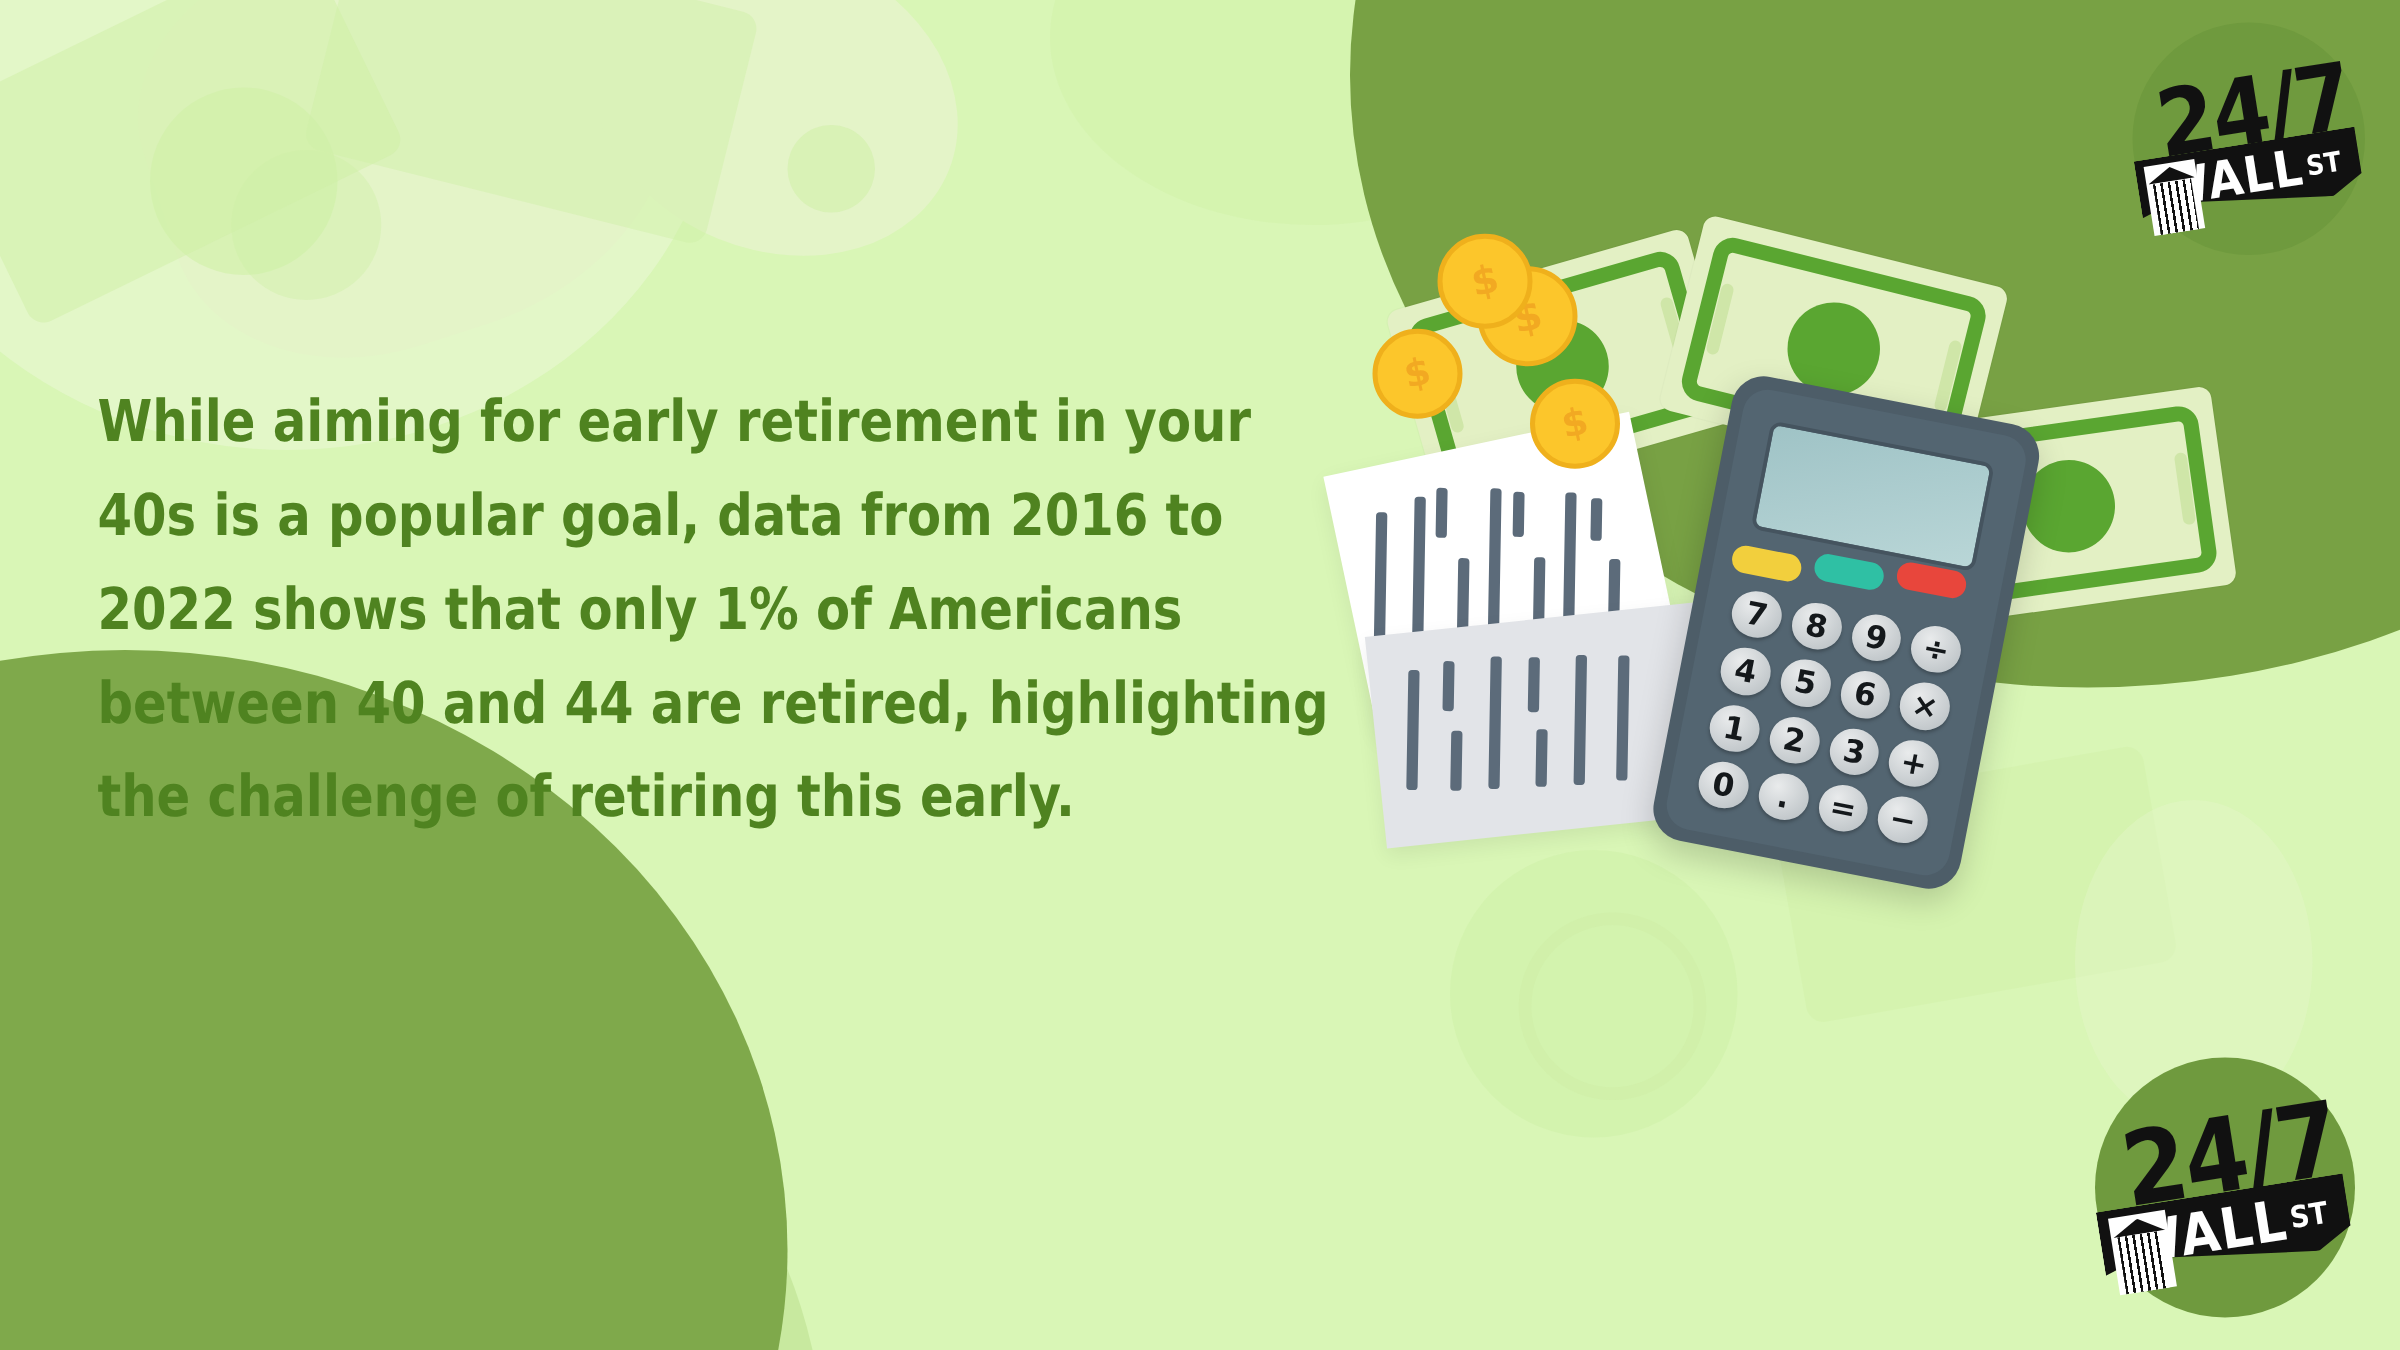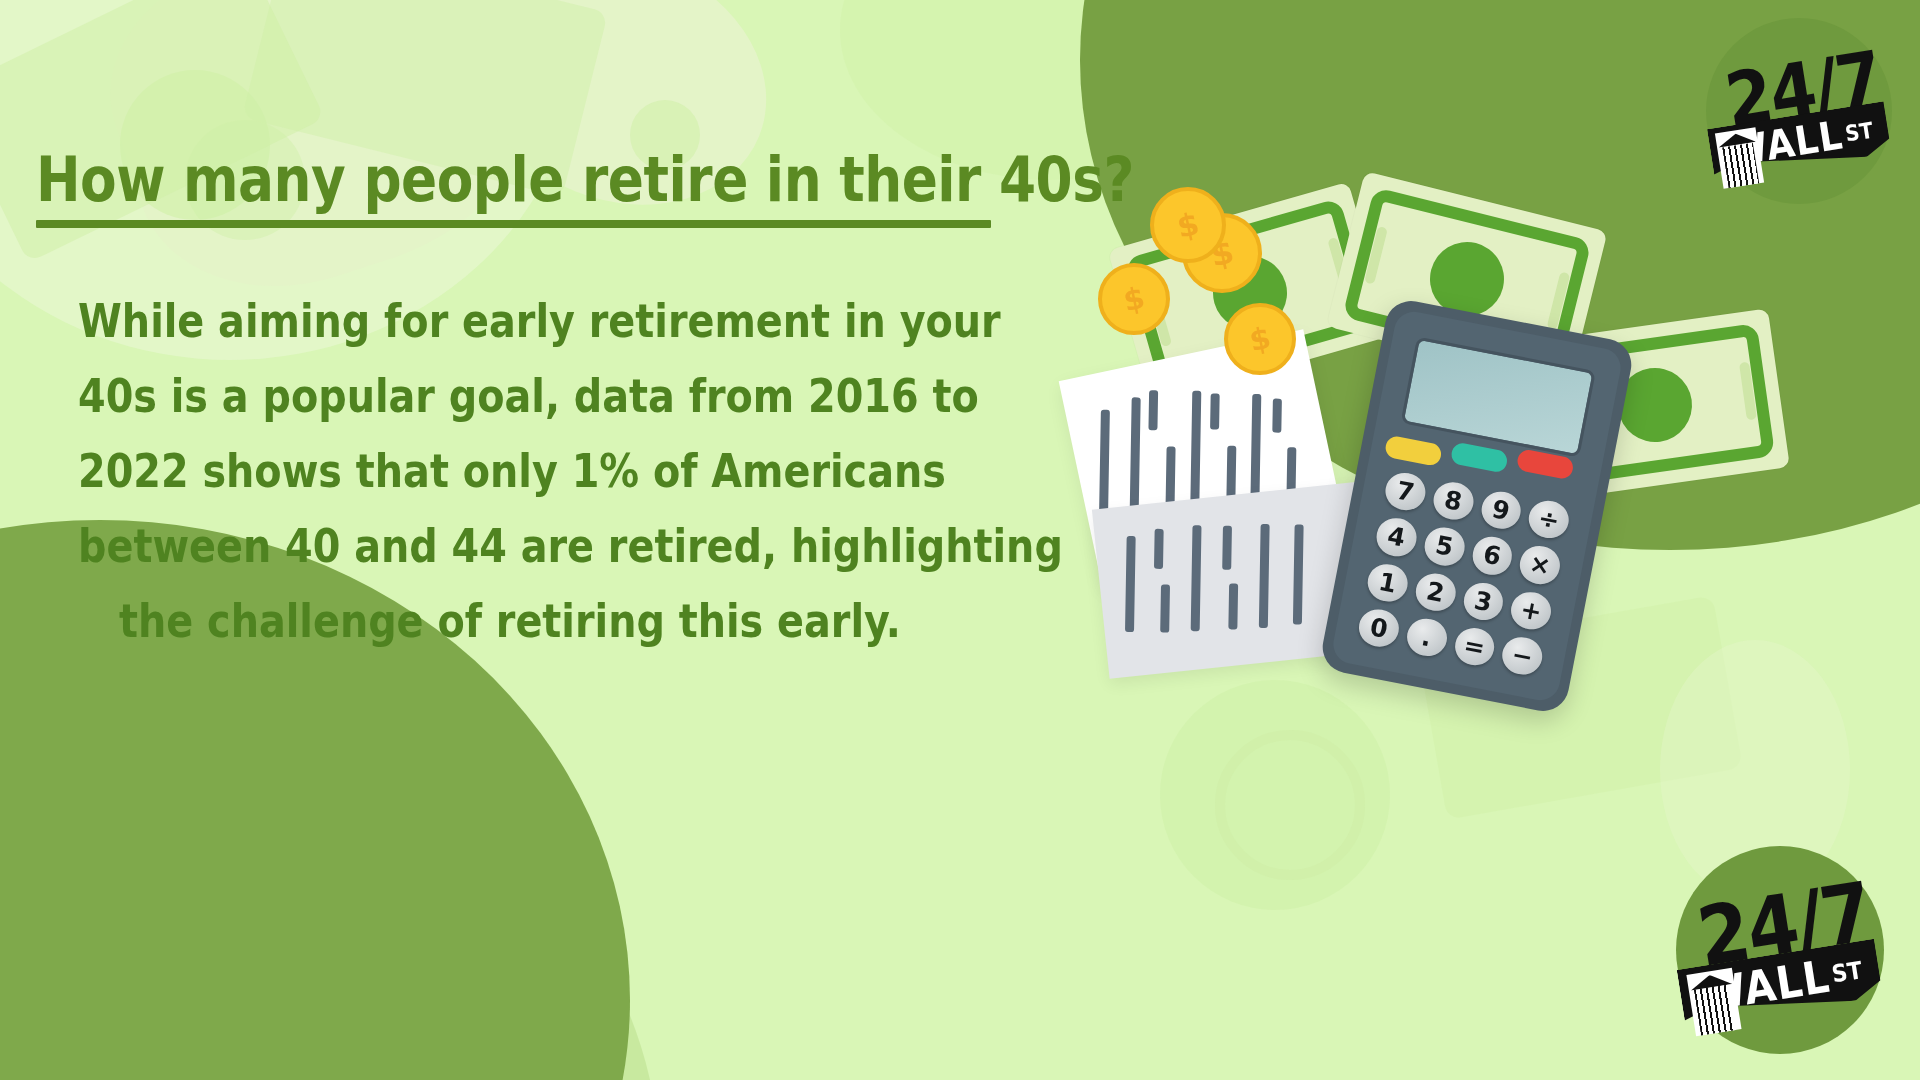--- a/index.html
+++ b/index.html
@@ -38,21 +38,21 @@
   .title-wrap{position:absolute;left:36px;top:148px;width:1010px;}
   .title{
     font-family:"DejaVu Sans Condensed","Liberation Sans",sans-serif;
     font-size:63px;line-height:1.02;font-weight:700;color:#5b8a23;
     letter-spacing:-0.5px;white-space:nowrap;
     transform:scaleX(.94);transform-origin:left center;
   }
   .title-rule{height:8px;background:#5b8a23;width:955px;margin-top:8px;border-radius:1px;}
 
   
-  .body-wrap{position:absolute;left:60px;top:284px;width:900px;text-align:center;}
+  .body-wrap{position:absolute;left:60px;top:300px;width:900px;}
   .body-line{
     font-family:"DejaVu Sans Condensed","Liberation Sans",sans-serif;
     font-size:46px;line-height:75px;font-weight:600;color:#4f8320;
     letter-spacing:0px;white-space:nowrap;
     transform:scaleX(.96);
   }
 
   
   .logo{position:absolute;border-radius:50%;}
   .logo .disc{position:absolute;inset:0;border-radius:50%;background:#6f9a3e;}
@@ -155,24 +155,20 @@
   <div class="wm" style="left:1160px;top:680px;width:230px;height:230px;opacity:.45;"></div>
   <div class="wm-ring" style="left:1215px;top:730px;width:130px;height:130px;opacity:.5;"></div>
   <div class="wm-bill" style="left:1430px;top:620px;width:300px;height:175px;transform:rotate(-10deg);opacity:.4;"></div>
   <div class="wm" style="left:1660px;top:640px;width:190px;height:260px;border-radius:50%;opacity:.35;background:#e8f5cf;"></div>
   <div class="wm" style="left:840px;top:-120px;width:420px;height:300px;opacity:.35;"></div>
 
   <div class="blob-bl2"></div>
   <div class="blob-tr"></div>
   <div class="blob-bl"></div>
 
-  <div class="title-wrap">
-    <div class="title">How many people retire in their 40s?</div>
-    <div class="title-rule"></div>
-  </div>
 
   <div class="body-wrap">
     <div class="body-line">While aiming for early retirement in your</div>
     <div class="body-line">40s is a popular goal, data from 2016 to</div>
     <div class="body-line">2022 shows that only 1% of Americans</div>
     <div class="body-line">between 40 and 44 are retired, highlighting</div>
     <div class="body-line">the challenge of retiring this early.</div>
   </div>
 
   <div class="illus">

